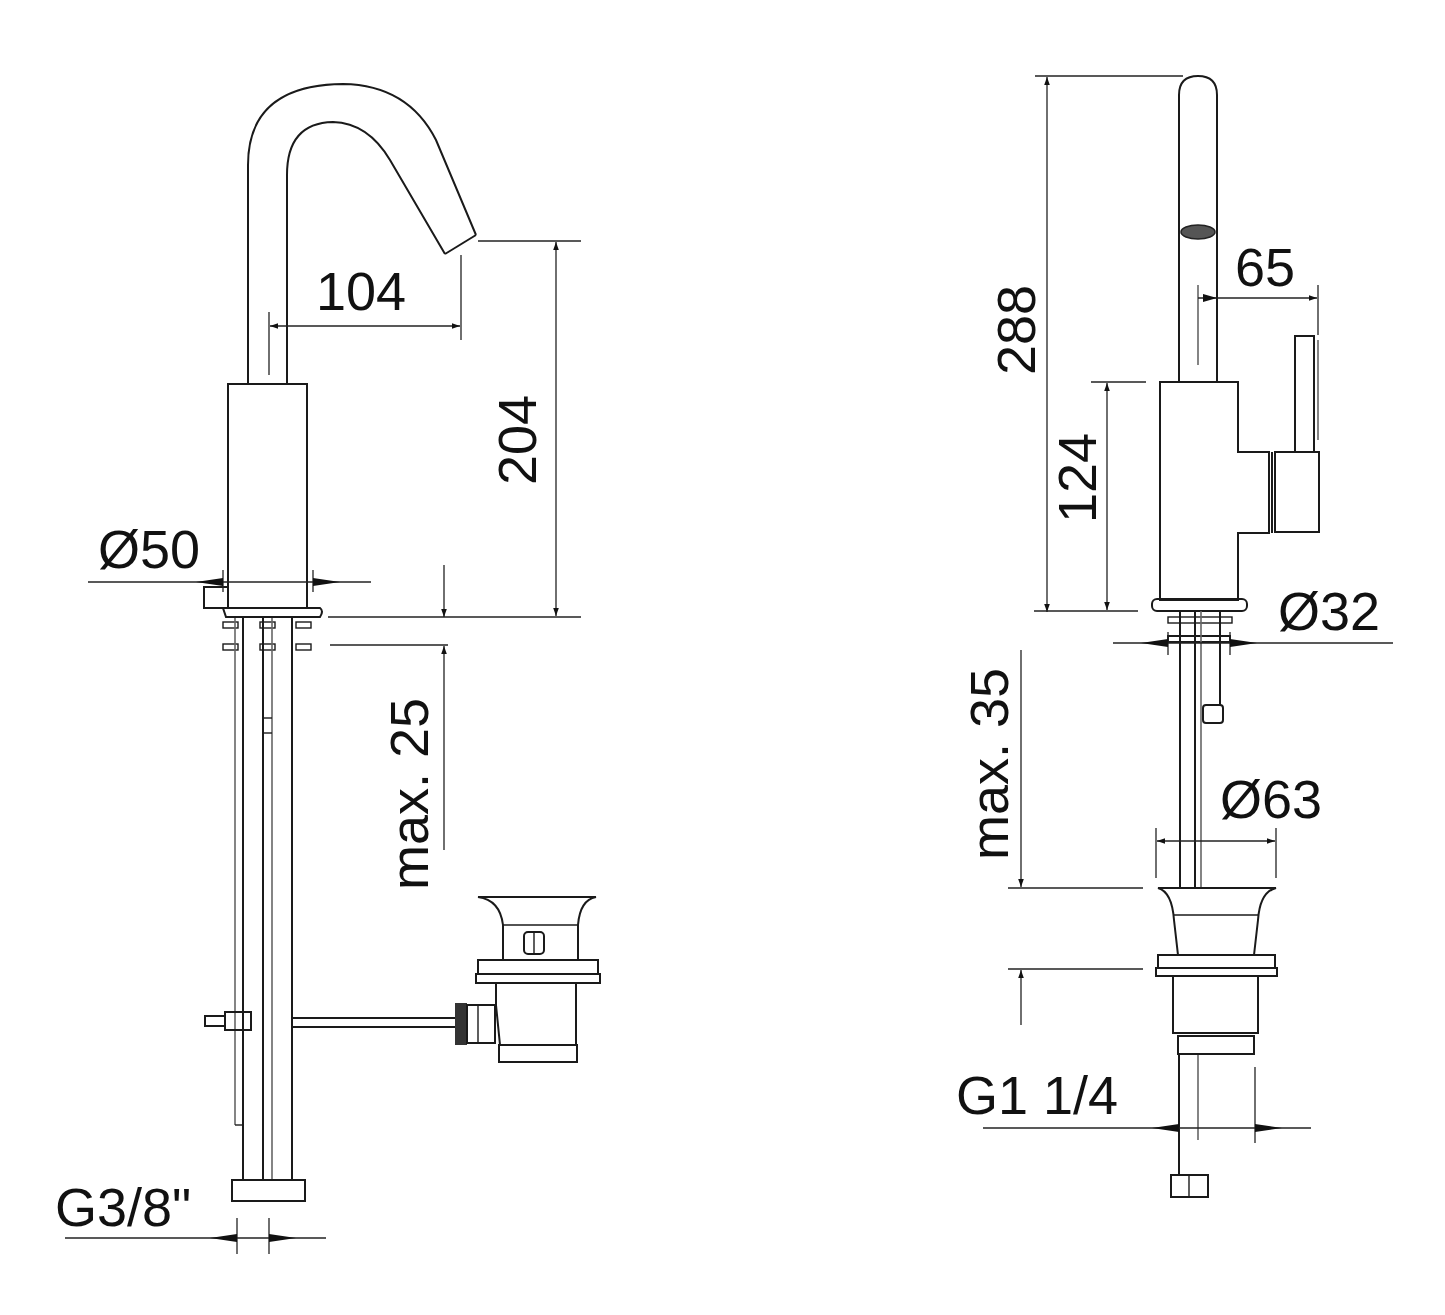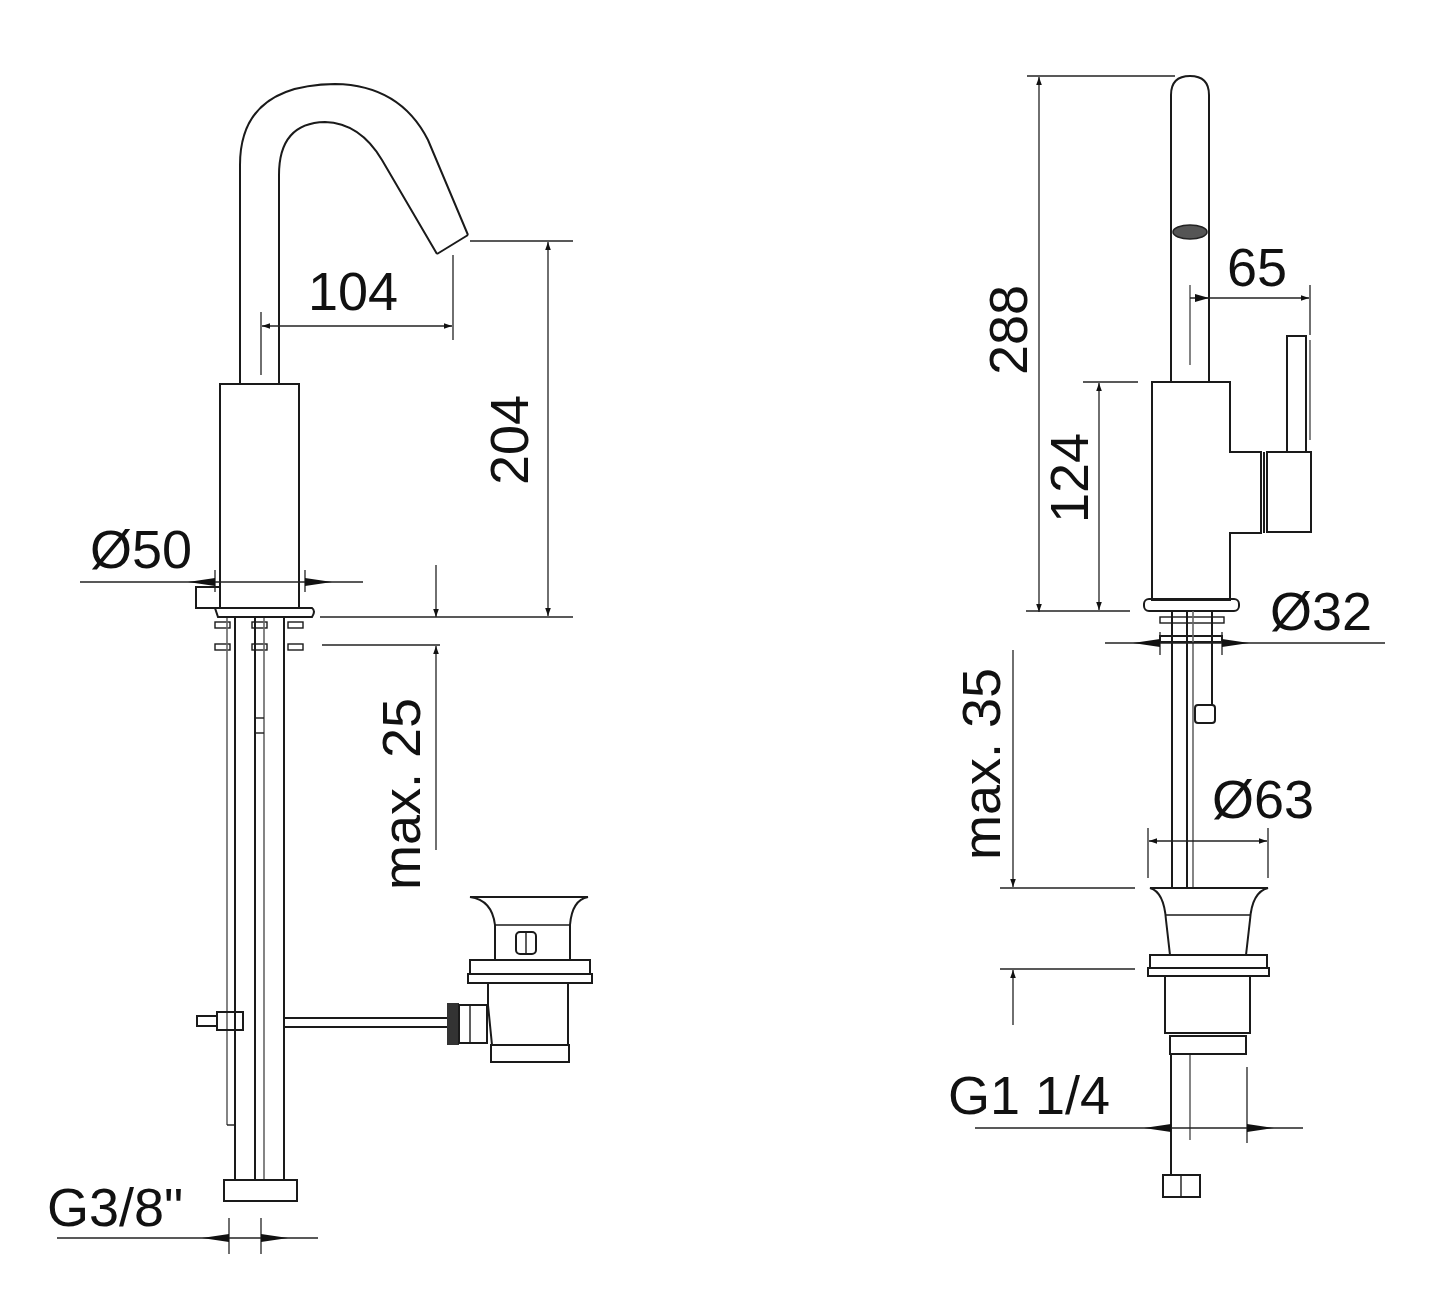--- a/index.html
+++ b/index.html
@@ -1,17 +1,17 @@
 <!DOCTYPE html>
 <html><head>
   <meta charset="utf-8">
   <style>
     html, body { margin: 0; padding: 0; background: #ffffff; }
     body { width: 1445px; height: 1315px; overflow: hidden; }
-    #canvas { position: absolute; left: 0; top: 0; width: 1147px; height: 1315px; }
+    #canvas { position: absolute; left: 8px; top: 0; width: 1147px; height: 1315px; }
     svg { display: block; }
     .ln { stroke: #1a1a1a; stroke-width: 2; fill: none; }
     .thin { stroke: #1a1a1a; stroke-width: 1.4; fill: none; }
     .dim { stroke: #222; stroke-width: 1.3; fill: none; }
     .gray { stroke: #666; stroke-width: 1.6; fill: none; }
     .arrow { fill: #111; stroke: none; }
     .lbl { font-family: "Liberation Sans", sans-serif; font-size: 54px; fill: #111; }
     .knurl { fill: #333; }
   </style>
 </head>

